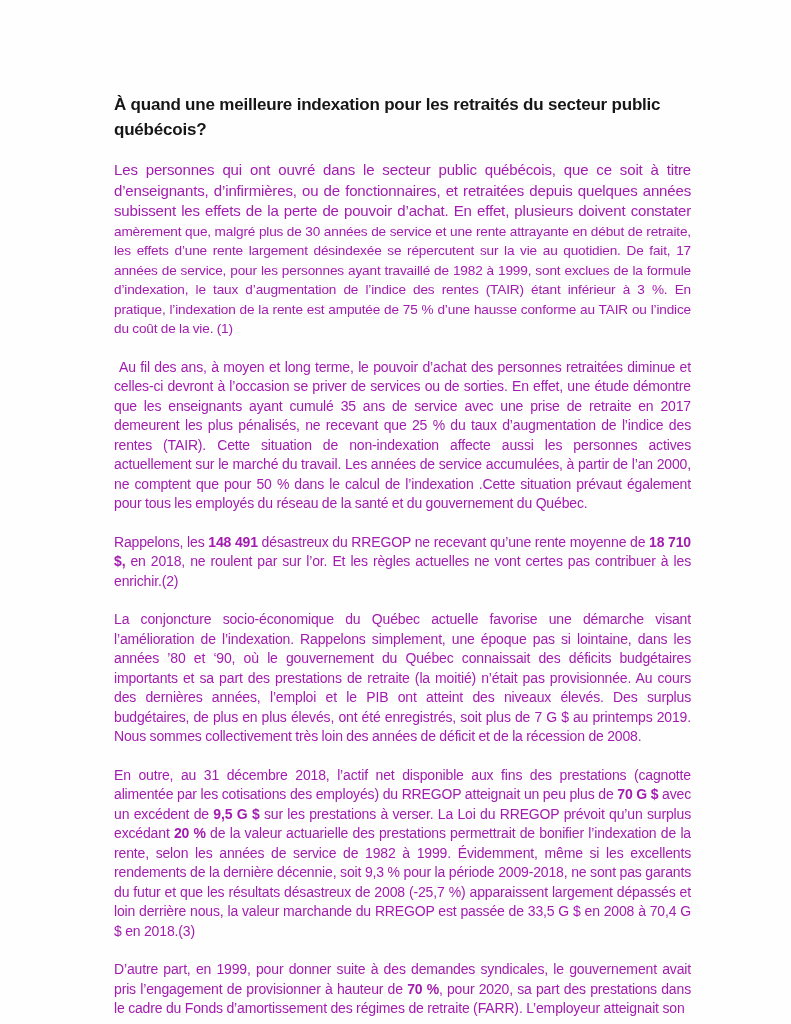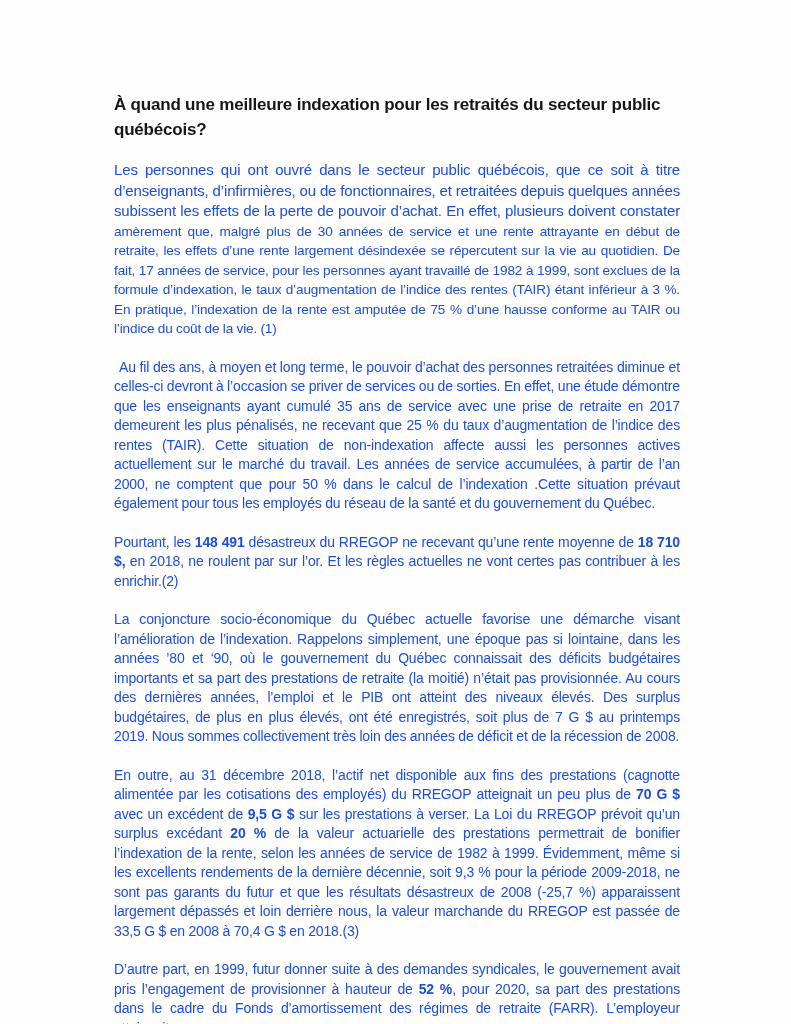--- a/index.html
+++ b/index.html
@@ -30,27 +30,27 @@
   }
   .doc-title {
     margin: 0 0 18px 0;
     font-size: 17px;
     font-weight: 700;
     line-height: 25px;
     letter-spacing: -0.2px;
     color: #161616;
   }
   .para {
-    margin: 0 11px 19px 0;
+    margin: 0 0 19px 0;
     font-size: 14px;
     line-height: 19.5px;
     text-align: justify;
     letter-spacing: -0.15px;
     word-spacing: -0.2px;
-    color: #1d4ed8;
+    color: #a21caf;
   }
   .para:last-child {
     margin-bottom: 0;
   }
   .para.indent {
     text-indent: 5px;
   }
   .b {
     font-weight: 700;
   }
@@ -63,19 +63,19 @@
 </style>
 </head>
 <body>
 
 <div class="sheet">
   <div class="content">
     <h1 class="doc-title">À quand une meilleure indexation pour les retraités du secteur public québécois?</h1>
     <div id="paragraphs">
         <p class="para"><span class="large">Les personnes qui ont ouvré dans le secteur public québécois, que ce soit à titre d’enseignants, d’infirmières, ou de fonctionnaires, et retraitées depuis quelques années subissent les effets de la perte de pouvoir d’achat. En effet, plusieurs doivent constater </span><span class="small">amèrement que, malgré plus de 30 années de service et une rente attrayante en début de retraite, les effets d’une rente largement désindexée se répercutent sur la vie au quotidien. De fait, 17 années de service, pour les personnes ayant travaillé de 1982 à 1999, sont exclues de la formule d’indexation, le taux d’augmentation de l’indice des rentes (TAIR) étant inférieur à 3 %. En pratique, l’indexation de la rente est amputée de 75 % d’une hausse conforme au TAIR ou l’indice du coût de la vie. (1)</span></p>
         <p class="para indent"><span>Au fil des ans, à moyen et long terme, le pouvoir d’achat des personnes retraitées diminue et celles-ci devront à l’occasion se priver de services ou de sorties. En effet,  une étude démontre que les enseignants ayant cumulé 35 ans de service avec une prise de retraite en 2017 demeurent les plus pénalisés, ne recevant que 25 % du taux d’augmentation de l’indice des rentes (TAIR). Cette situation de non-indexation affecte aussi les personnes actives actuellement sur le marché du travail. Les années de service accumulées, à partir de l’an 2000, ne comptent que pour 50 % dans le calcul de l’indexation .Cette situation prévaut également pour tous les employés du réseau de la santé et du gouvernement du Québec.</span></p>
-        <p class="para"><span>Pourtant, les </span><span class="b">148 491</span><span> désastreux du RREGOP ne recevant qu’une rente moyenne de </span><span class="b">18 710 $,</span><span> en 2018, ne roulent par sur l’or. Et les règles actuelles ne vont certes pas contribuer à les enrichir.(2)</span></p>
+        <p class="para"><span>Rappelons, les </span><span class="b">148 491</span><span> désastreux du RREGOP ne recevant qu’une rente moyenne de </span><span class="b">18 710 $,</span><span> en 2018, ne roulent par sur l’or. Et les règles actuelles ne vont certes pas contribuer à les enrichir.(2)</span></p>
         <p class="para"><span>La conjoncture socio-économique du Québec actuelle favorise une démarche visant l’amélioration de l’indexation. Rappelons simplement, une époque pas si lointaine, dans les années ’80 et ‘90, où le gouvernement du Québec connaissait des déficits budgétaires importants et sa part des prestations de retraite (la moitié) n’était pas provisionnée. Au cours des dernières années, l’emploi et le PIB ont atteint des niveaux élevés. Des surplus budgétaires, de plus en plus élevés, ont été enregistrés, soit plus de 7 G $ au printemps 2019. Nous sommes collectivement très loin des années de déficit et de la récession de 2008.</span></p>
         <p class="para"><span>En outre, au 31 décembre 2018, l’actif net disponible aux fins des prestations (cagnotte alimentée par les cotisations des employés) du RREGOP atteignait un peu plus de </span><span class="b">70 G $</span><span> avec un excédent de </span><span class="b">9,5 G $</span><span> sur les prestations à verser. La Loi du RREGOP prévoit qu’un surplus excédant </span><span class="b">20 %</span><span> de la valeur actuarielle des prestations permettrait de bonifier l’indexation de la rente, selon les années de service de 1982 à 1999. Évidemment, même si les excellents rendements de la dernière décennie, soit 9,3 % pour la période 2009-2018, ne sont pas garants du futur et que les résultats désastreux de 2008 (-25,7 %) apparaissent largement dépassés et loin derrière nous, la valeur marchande du RREGOP est passée de 33,5 G $ en 2008 à 70,4 G $ en 2018.(3)</span></p>
-        <p class="para"><span>D’autre part, en 1999, futur donner suite à des demandes syndicales, le gouvernement avait pris l’engagement de provisionner à hauteur de </span><span class="b">52 %</span><span>, pour 2020, sa part des prestations dans le cadre du Fonds d’amortissement des régimes de retraite (FARR). L’employeur atteignait son</span></p>
+        <p class="para"><span>D’autre part, en 1999, pour donner suite à des demandes syndicales, le gouvernement avait pris l’engagement de provisionner à hauteur de </span><span class="b">70 %</span><span>, pour 2020, sa part des prestations dans le cadre du Fonds d’amortissement des régimes de retraite (FARR). L’employeur atteignait son</span></p>
       </div>
   </div>
 </div>
 
 </body></html>

